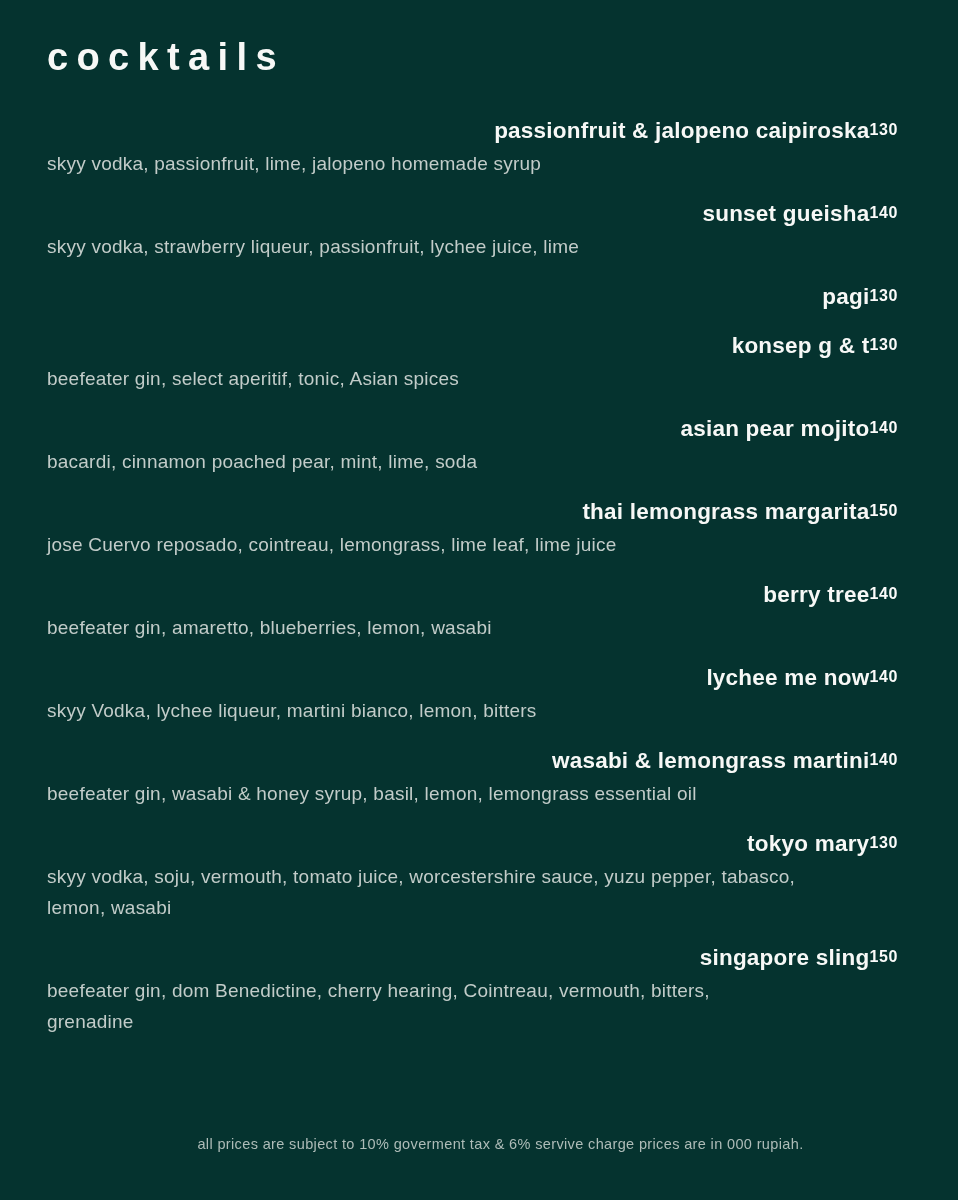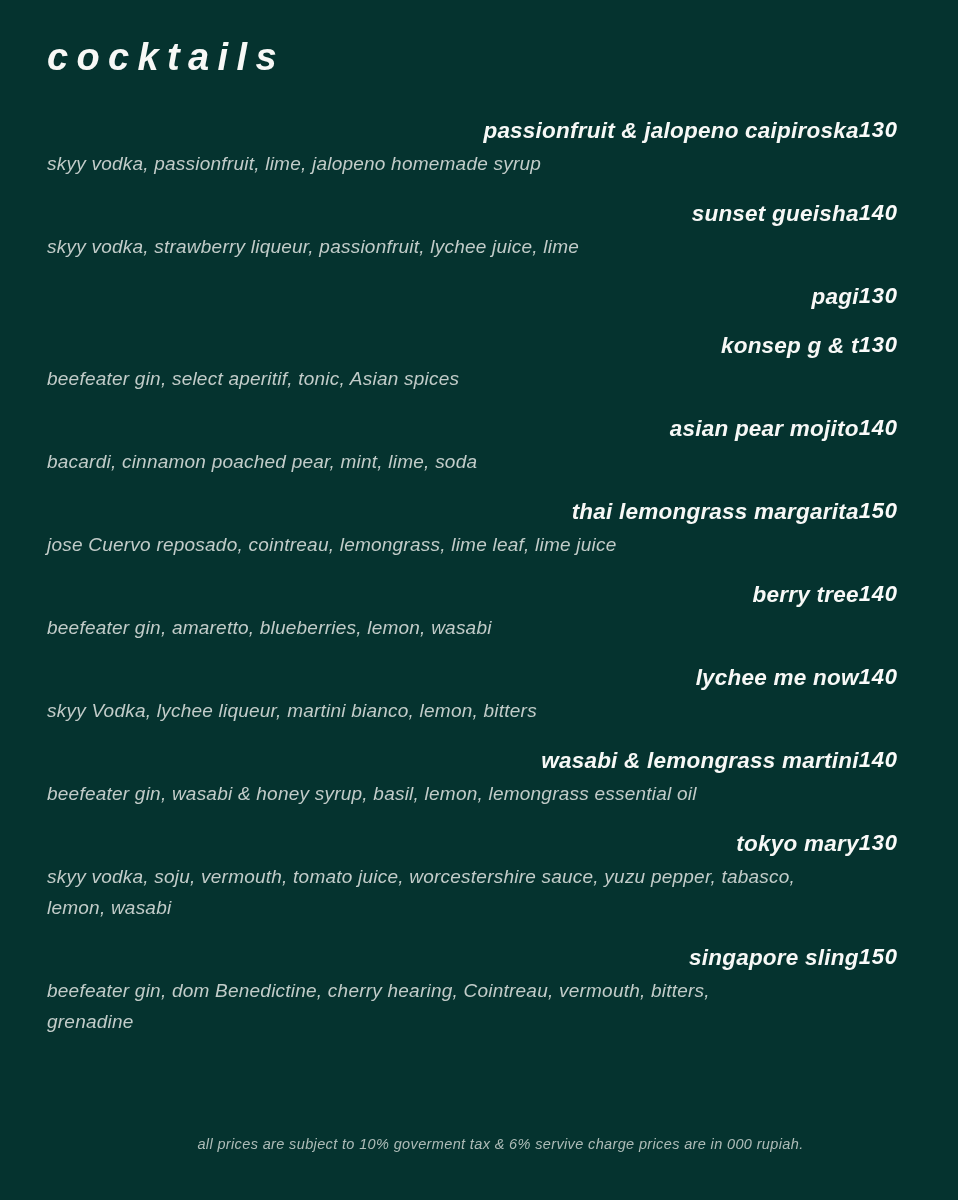--- a/index.html
+++ b/index.html
@@ -15,21 +15,20 @@
     background: var(--bg);
     font-family: "Liberation Sans", "DejaVu Sans", sans-serif;
     position: relative;
     overflow: hidden;
   }
   .page {
     width: 958px;
     height: 1200px;
     padding: 36px 60px 0 47px;
     position: relative;
-    font-style: italic;
   }
   .title {
     color: var(--name-color);
     font-size: 38px;
     font-weight: 600;
     letter-spacing: 0.22em;
     margin-bottom: 38px;
   }
   .menu-list { display: block; }
   .menu-item {
@@ -42,21 +41,21 @@
   }
   .item-name {
     color: var(--name-color);
     font-size: 22.5px;
     font-weight: 700;
     letter-spacing: 0.01em;
     line-height: 28px;
   }
   .item-price {
     color: var(--price-color);
-    font-size: 22px;
+    font-size: 16px;
     font-weight: 600;
     letter-spacing: 0.04em;
     line-height: 24px;
     padding-top: 1px;
   }
   .item-desc {
     color: var(--desc-color);
     font-size: 19px;
     font-weight: 400;
     line-height: 31px;

